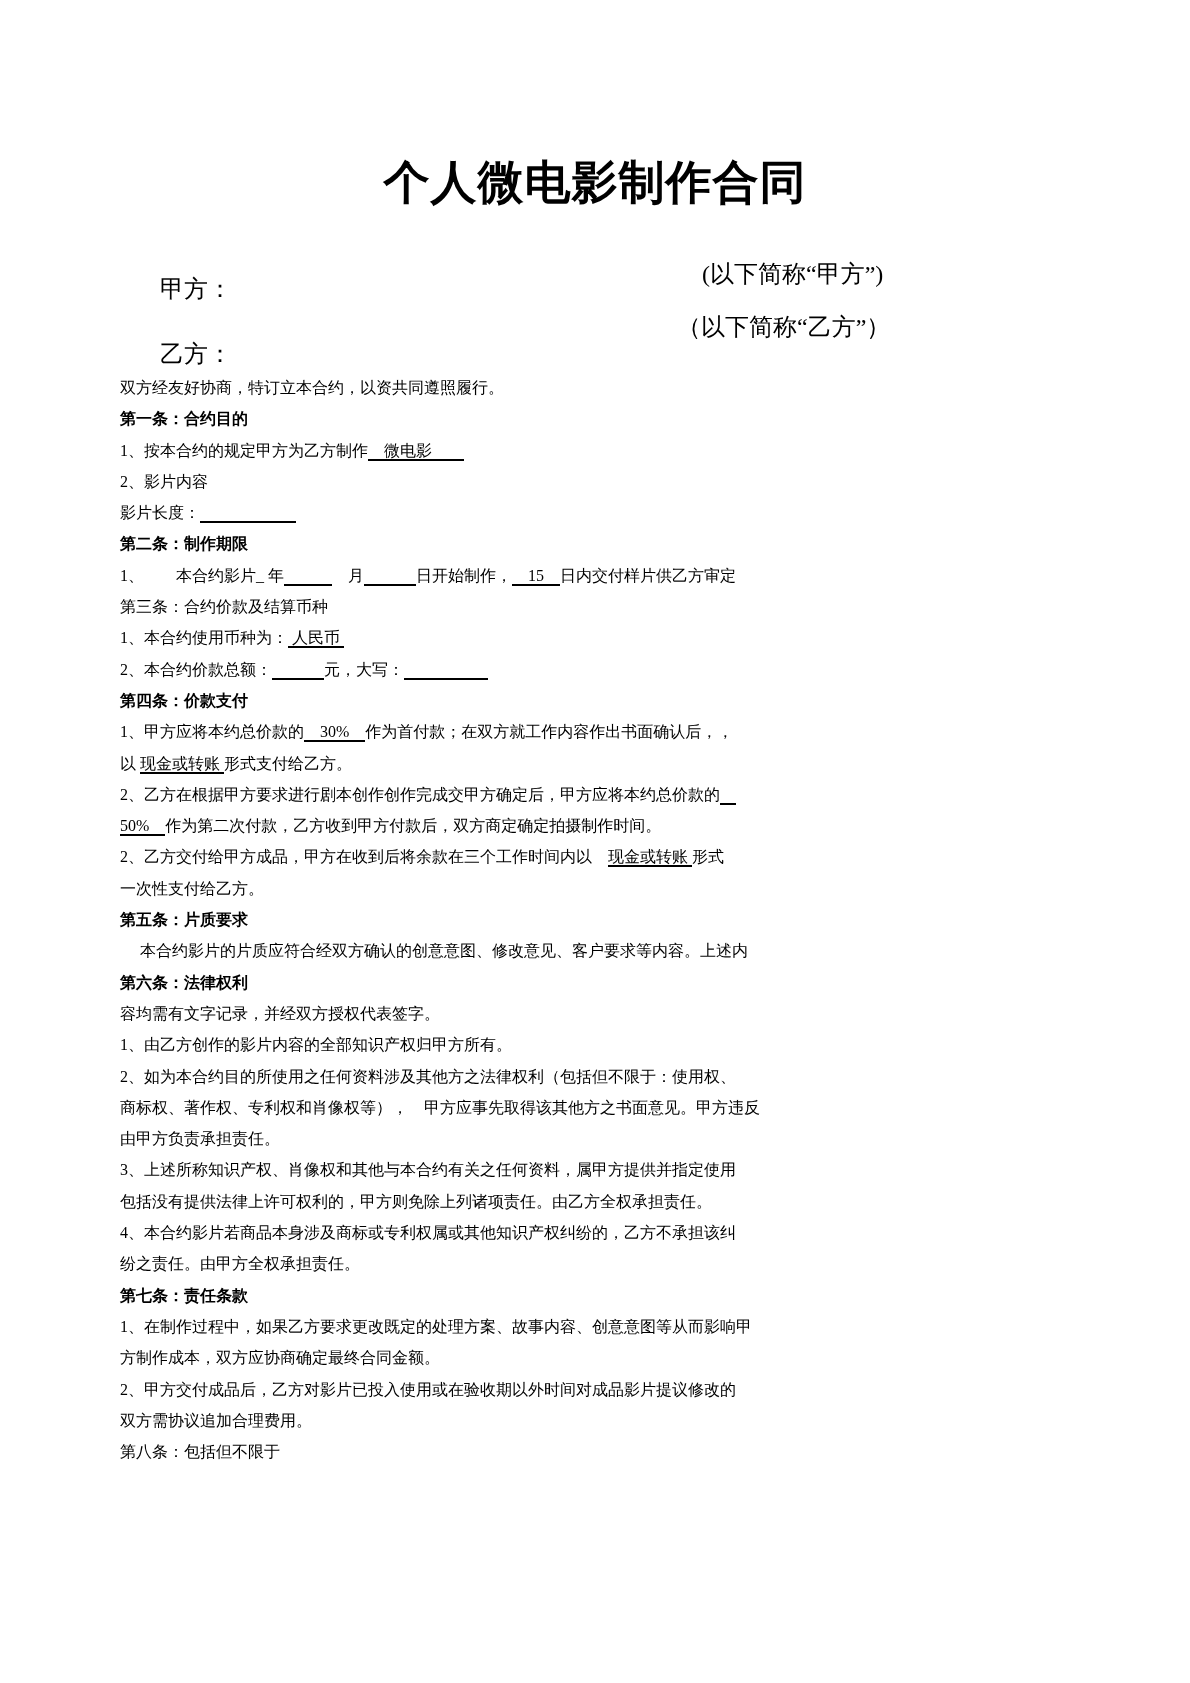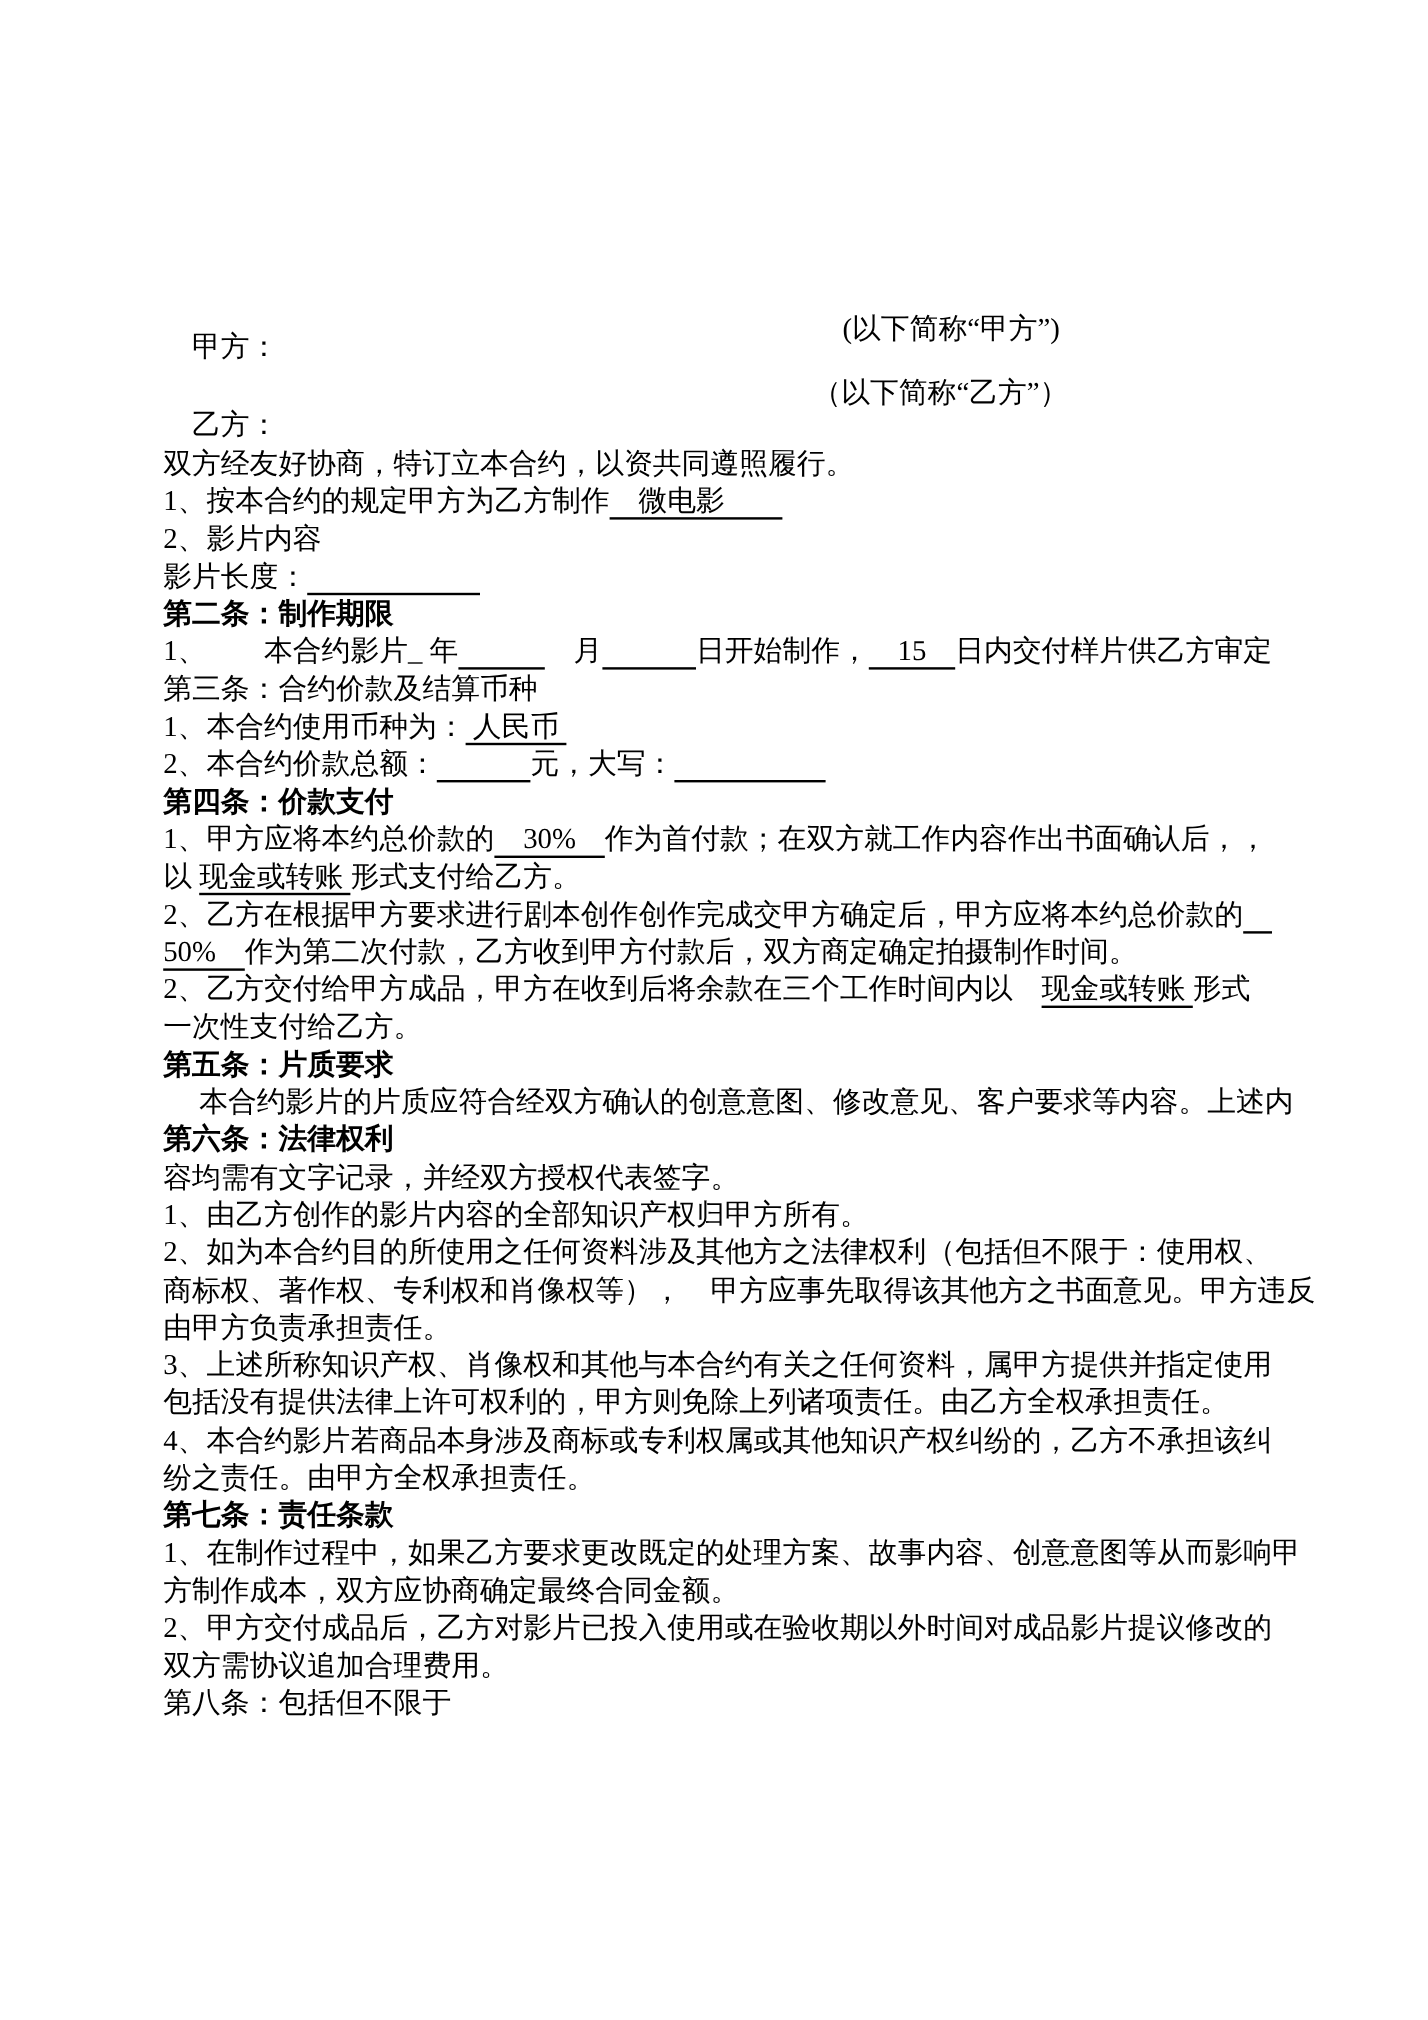--- a/index.html
+++ b/index.html
@@ -30,47 +30,49 @@
     font-size: 24px;
     white-space: pre;
   }
   .party-a { top: 246px; }
   .party-b { top: 311px; }
   .party-note { position: absolute; top: 0; }
   .party-a .party-note { left: 566px; margin-top: 12px; }
   .party-b .party-note { left: 541px; }
   .body {
     position: absolute;
-    top: 372px; left: 136px;
+    top: 372px; left: 120px;
     width: 930px;
-    font-size: 24px;
+    font-size: 16px;
     line-height: 31.3px;
   }
   .line { white-space: nowrap; height: 31.3px; }
   .line.bold { font-weight: bold; }
   .seg { white-space: pre; }
   .seg.u { border-bottom: 2px solid #000000; margin-top: 19px; }
 </style>
 </head>
 <body>
 
 <div class="page">
+  <h1 class="title">个人微电影制作合同</h1>
 
   <div class="party-line party-a">
     <span class="party-label">甲方：</span>
     <span class="party-note">(以下简称“甲方”)</span>
   </div>
 
   <div class="party-line party-b">
     <span class="party-label">乙方：</span>
     <span class="party-note">（以下简称“乙方”）</span>
   </div>
 
   <div class="body" id="contract-body">
       <div class="line"><span class="seg">双方经友好协商，特订立本合约，以资共同遵照履行。</span></div>
+      <div class="line bold"><span class="seg">第一条：合约目的</span></div>
       <div class="line"><span class="seg">1、按本合约的规定甲方为乙方制作</span><span class="seg u">　微电影　　</span></div>
       <div class="line"><span class="seg">2、影片内容</span></div>
       <div class="line"><span class="seg">影片长度：</span><span class="seg u">　　　　　　</span></div>
       <div class="line bold"><span class="seg">第二条：制作期限</span></div>
       <div class="line"><span class="seg">1、　　本合约影片_ 年</span><span class="seg u">　　　</span><span class="seg">　月</span><span class="seg u">　　　 </span><span class="seg">日开始制作，</span><span class="seg u">　15　</span><span class="seg">日内交付样片供乙方审定</span></div>
       <div class="line"><span class="seg">第三条：合约价款及结算币种</span></div>
       <div class="line"><span class="seg">1、本合约使用币种为：</span><span class="seg u"> 人民币 </span></div>
       <div class="line"><span class="seg">2、本合约价款总额：</span><span class="seg u">　　　 </span><span class="seg">元，大写：</span><span class="seg u">　　　　　 </span></div>
       <div class="line bold"><span class="seg">第四条：价款支付</span></div>
       <div class="line"><span class="seg">1、甲方应将本约总价款的</span><span class="seg u">　30%　</span><span class="seg">作为首付款；在双方就工作内容作出书面确认后，，</span></div>

